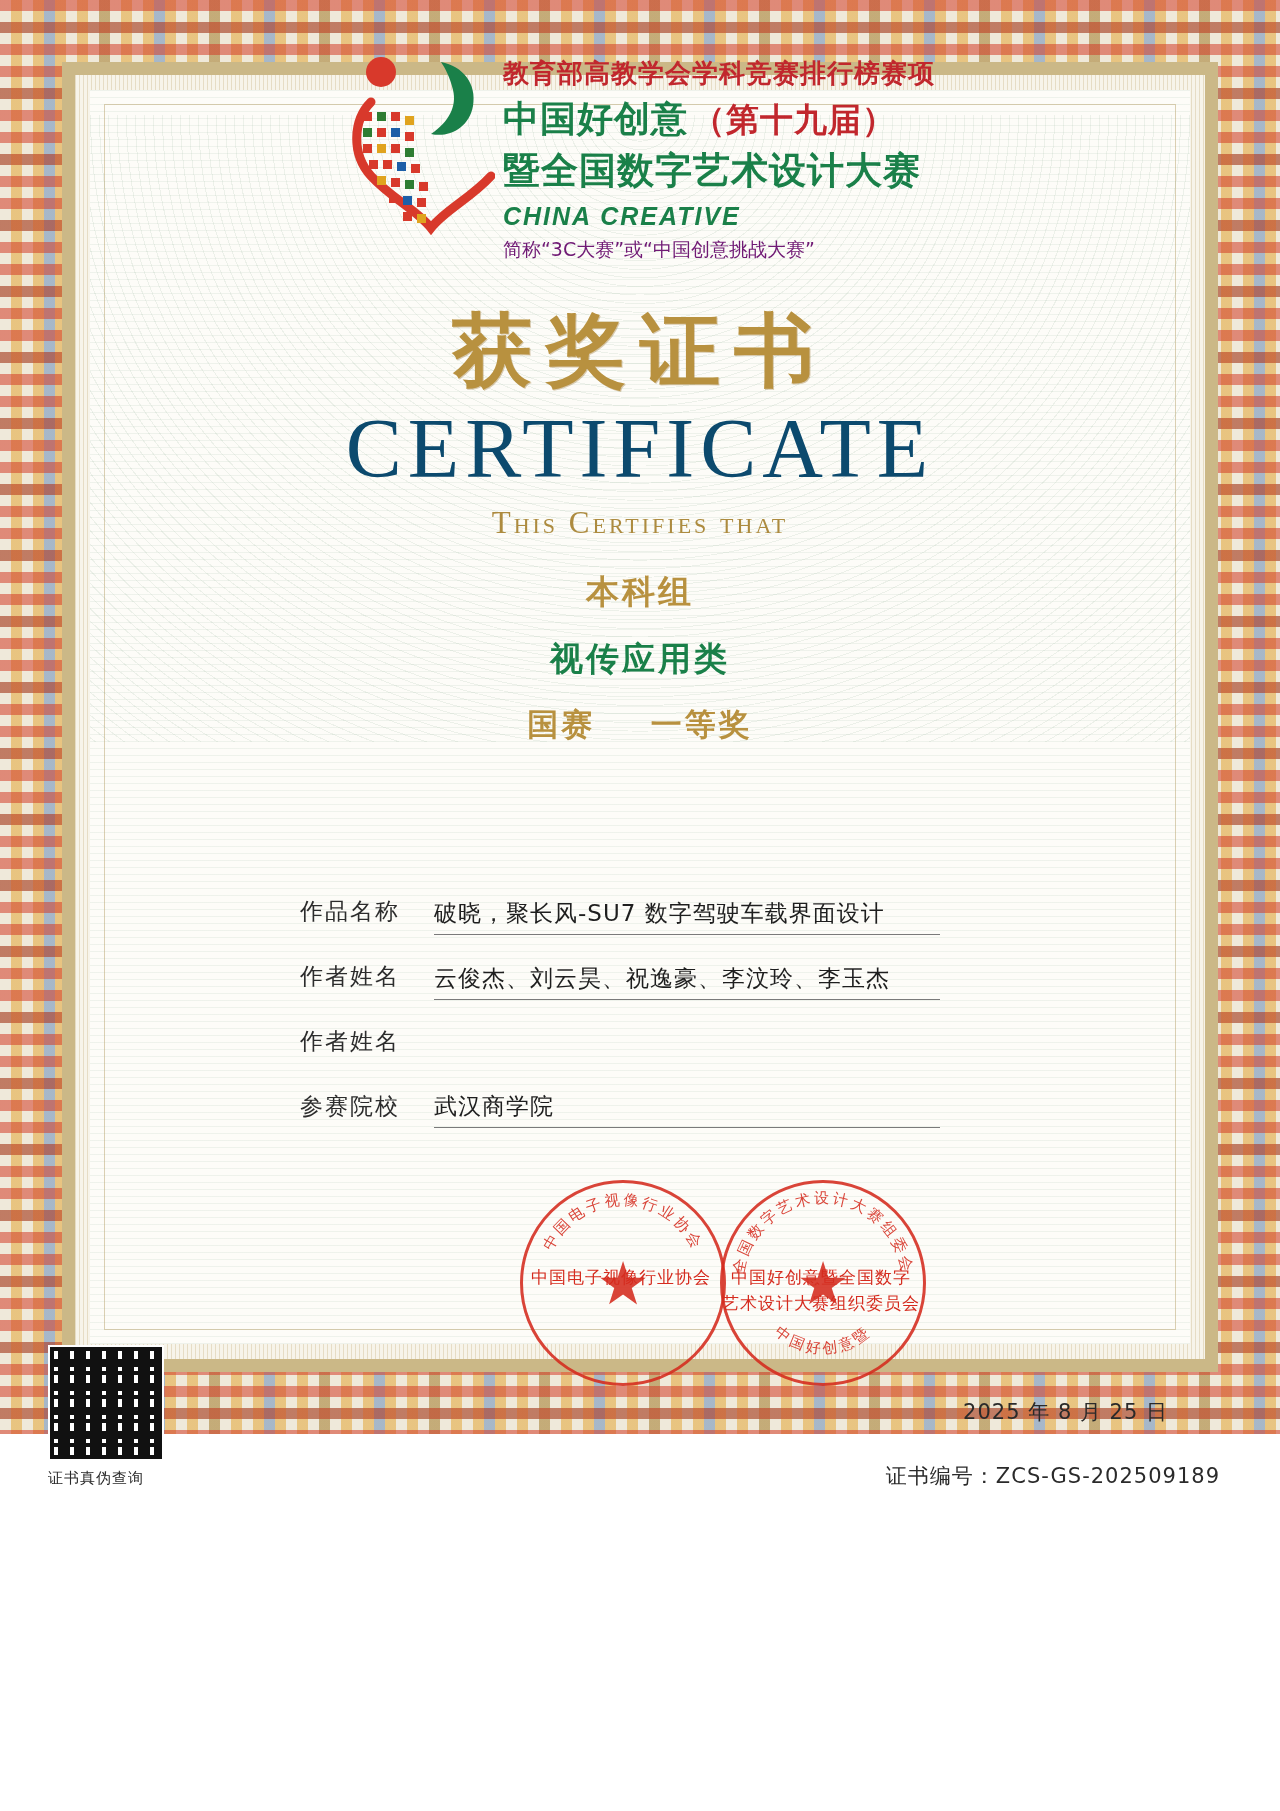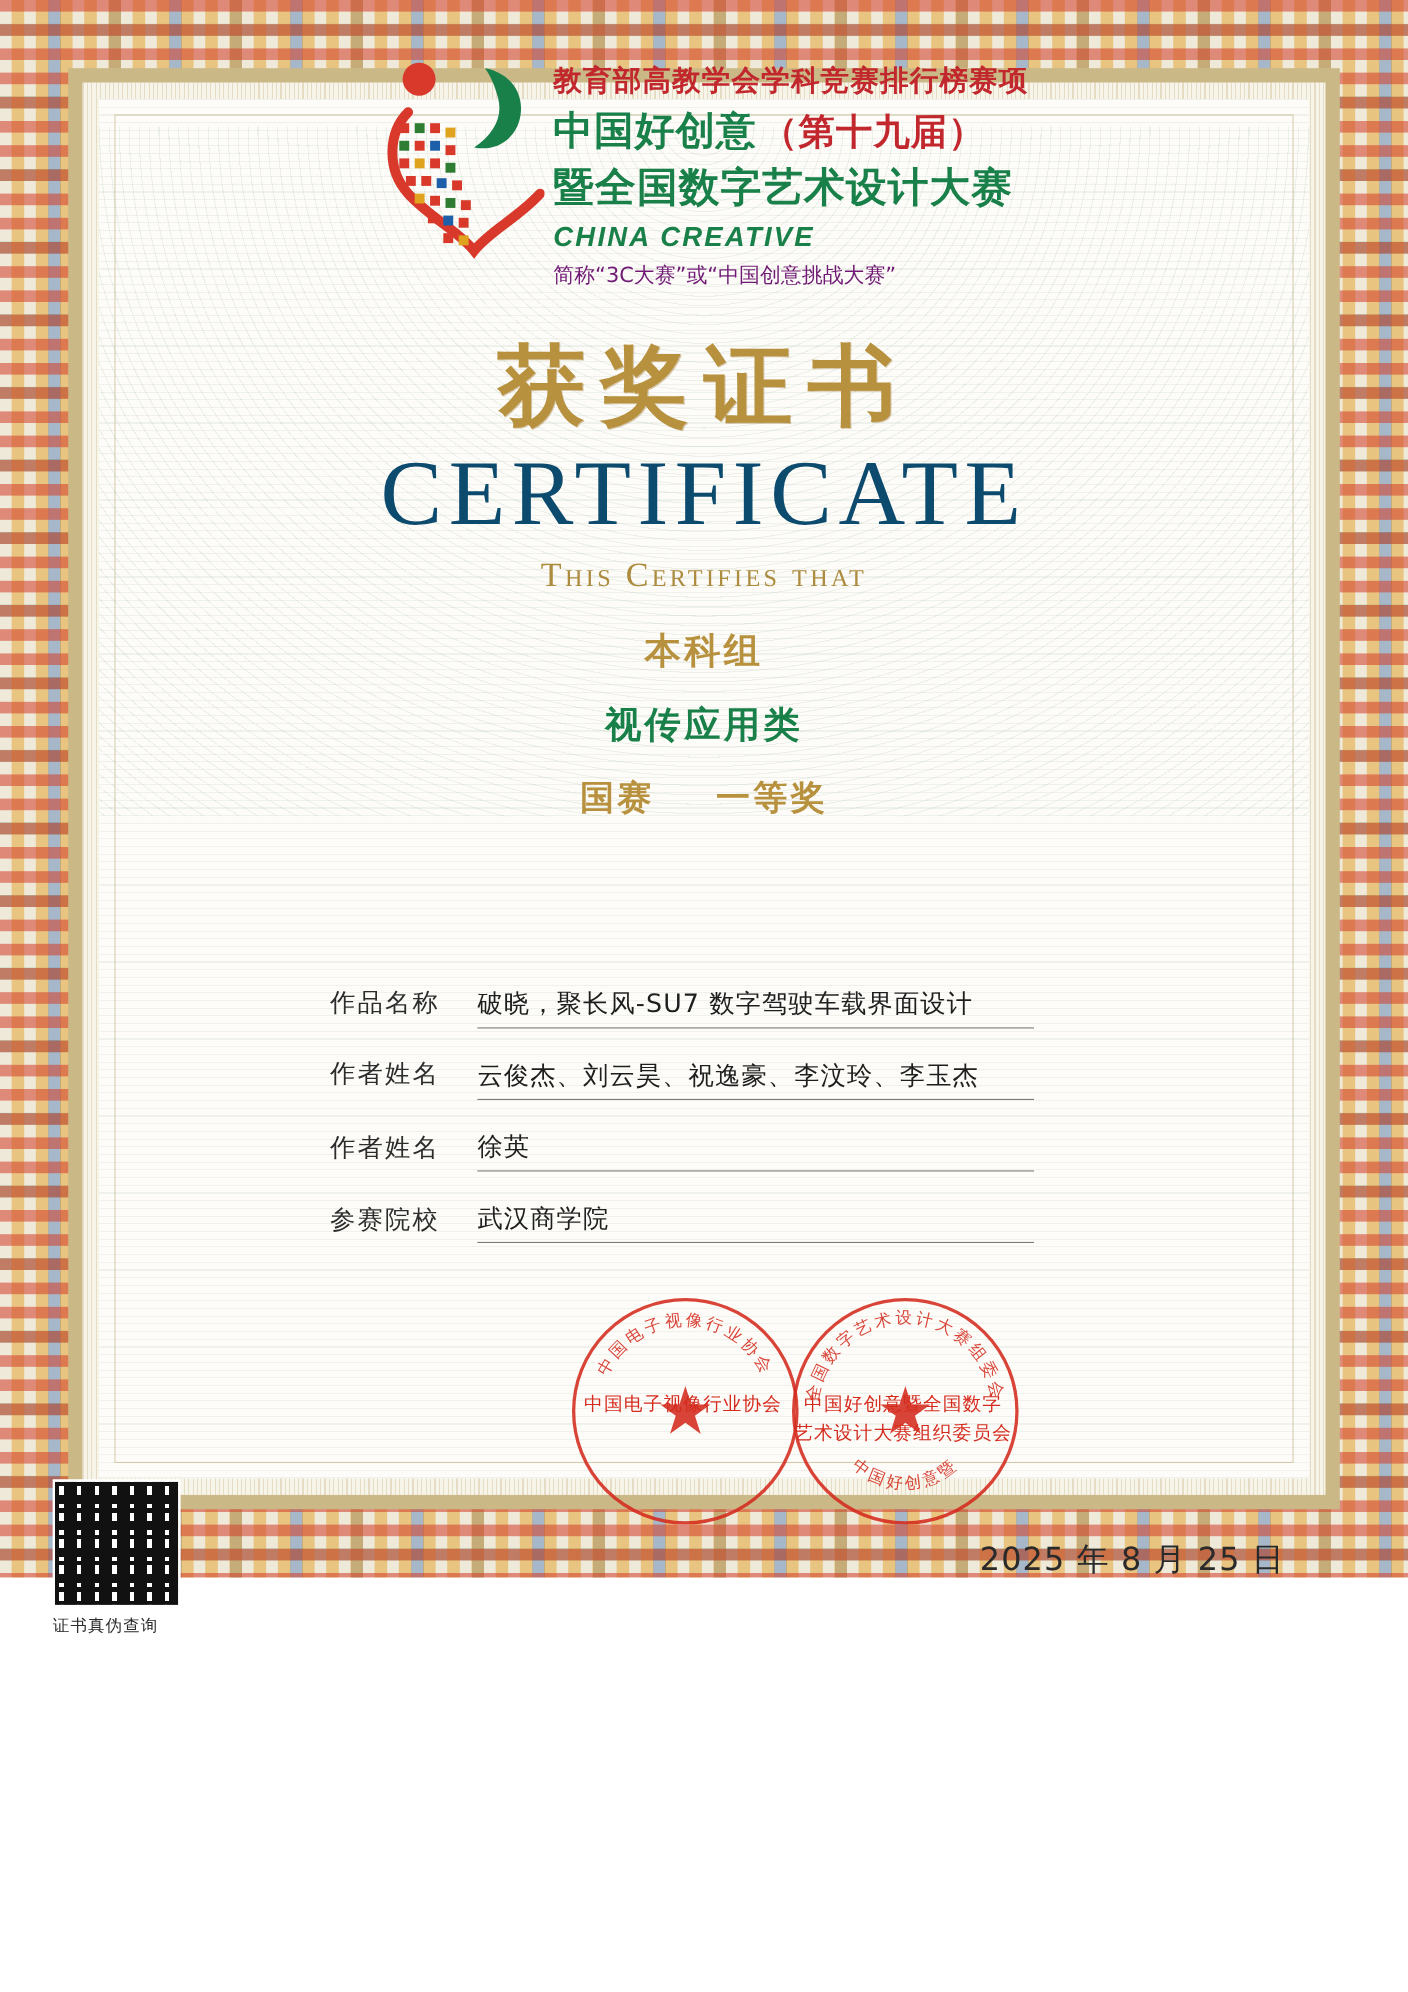--- a/index.html
+++ b/index.html
@@ -336,21 +336,21 @@
     letter-spacing: 1px;
   }
   .seal-org.one { left: -14px; }
   .seal-org.two { left: 186px; }
 
   
   .issue-date {
     position: absolute;
     right: 112px;
     top: 1398px;
-    font-size: 29px;
+    font-size: 21px;
     color: #2a2a2a;
     font-family: "DejaVu Sans", sans-serif;
     letter-spacing: 1px;
   }
   .cert-no {
     position: absolute;
     right: 60px;
     top: 1462px;
     font-size: 21px;
     color: #2a2a2a;
@@ -478,24 +478,20 @@
       <div class="field-row two-line">
         <div class="field-label">作者姓名</div>
         <div class="field-value-wrap">
           <div class="field-value">云俊杰、刘云昊、祝逸豪、李汶玲、李玉杰</div>
           <div class="field-underline"></div>
         </div>
       </div>
 
       <div class="field-row">
         <div class="field-label">作者姓名</div>
-        <div class="field-value-wrap">
-          <div class="field-value">徐英</div>
-          <div class="field-underline"></div>
-        </div>
       </div>
 
       <div class="field-row">
         <div class="field-label">参赛院校</div>
         <div class="field-value-wrap">
           <div class="field-value">武汉商学院</div>
           <div class="field-underline"></div>
         </div>
       </div>
 
@@ -533,20 +529,23 @@
 
       <div class="seal-org one">中国电子视像行业协会</div>
       <div class="seal-org two">
         <div>中国好创意暨全国数字</div>
         <div>艺术设计大赛组织委员会</div>
       </div>
     </div>
 
     <div class="issue-date">2025 年 8 月 25 日</div>
 
+    <div class="cert-no">
+      <span>证书编号：</span><span>ZCS-GS-202509189</span>
+    </div>
 
     <div class="qr-block">
       <div class="qr-code"></div>
       <div class="qr-caption">证书真伪查询</div>
     </div>
 
   </div>
 </div>
 
 </body></html>

